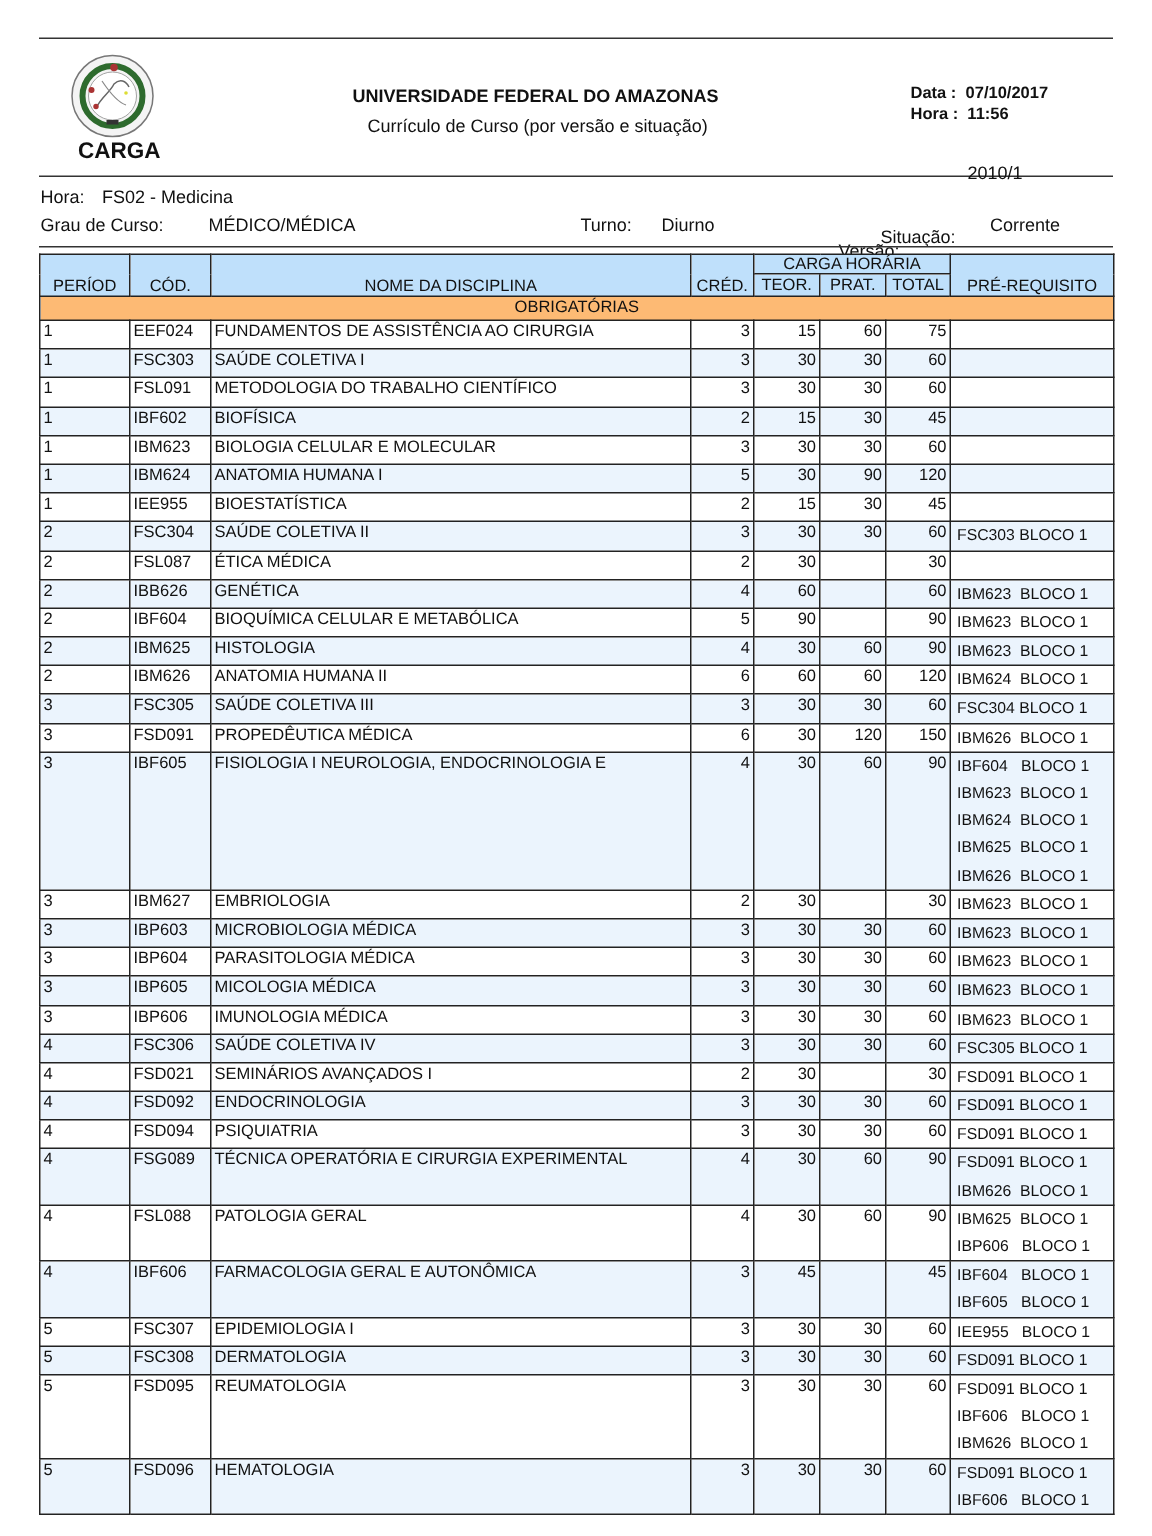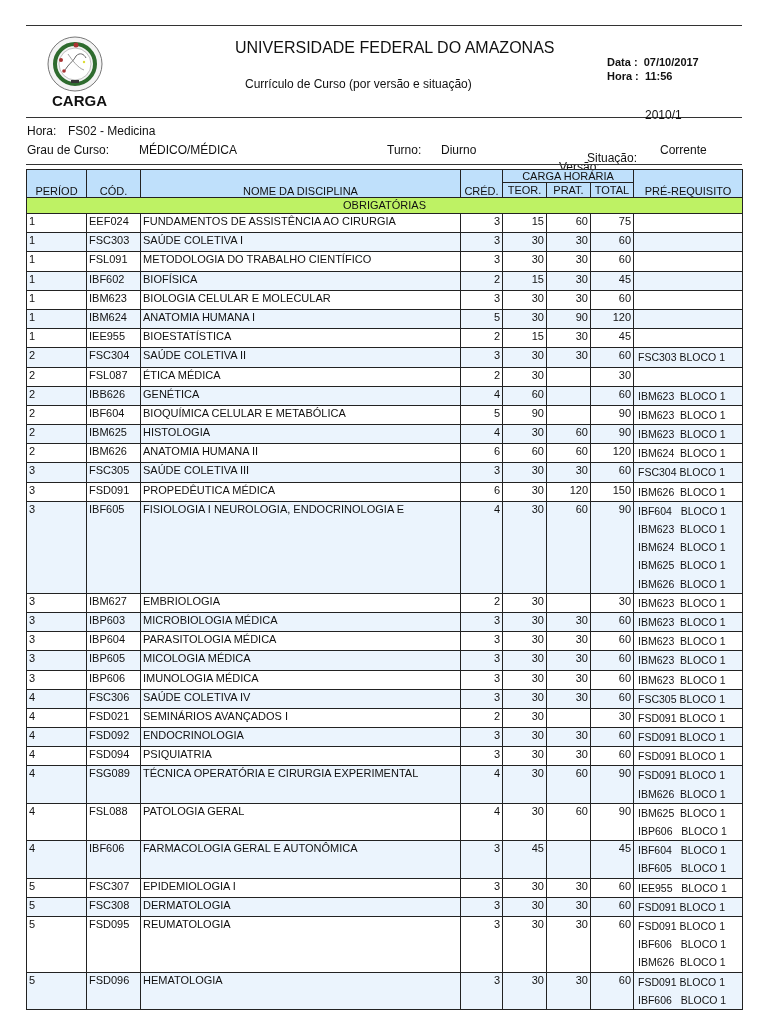--- a/index.html
+++ b/index.html
@@ -1,27 +1,27 @@
 <!DOCTYPE html>
 <html><head>
 <meta charset="utf-8">
 <style>
   html,body{margin:0;padding:0;background:#fff;}
   body{width:768px;height:1024px;position:relative;overflow:hidden;font-family:"Liberation Sans",sans-serif;color:#111;}
   .hr{position:absolute;left:26px;width:716px;height:0;border-top:1.5px solid #333;}
   .abs{position:absolute;white-space:nowrap;}
   .logo{position:absolute;left:40px;top:34px;width:70px;height:78px;}
-  .uni{left:235px;top:39px;font-size:16px;font-weight:normal;}
+  .uni{left:235px;top:57px;font-size:12px;font-weight:bold;}
   .sub{left:245px;top:77px;font-size:12px;}
   .dt{left:607px;top:55px;font-size:11px;font-weight:bold;line-height:14px;}
   .info{font-size:12px;}
   table{position:absolute;left:26px;top:169px;border-collapse:collapse;table-layout:fixed;width:716px;font-size:11px;}
   td,th{border:1.3px solid #222;padding:0 2px;overflow:hidden;white-space:nowrap;vertical-align:top;}
   th{background:#bfe0fb;font-weight:normal;vertical-align:bottom;text-align:center;font-size:11px;}
-  .sect td{background:#bef264;text-align:center;height:15px;line-height:15px;}
+  .sect td{background:#fdba74;text-align:center;height:15px;line-height:15px;}
   tr.odd td{background:#fff;}
   tr.even td{background:#ebf4fd;}
   td.num{text-align:right;}
   td.pre{font-size:10.5px;padding-left:4px;}
   .pl{display:block;height:18.2px;line-height:18px;}
   td.per,td.cod,td.nom,td.num{line-height:14px;}
   td.cod{padding-left:2px;}
 </style>
 </head>
 <body>

